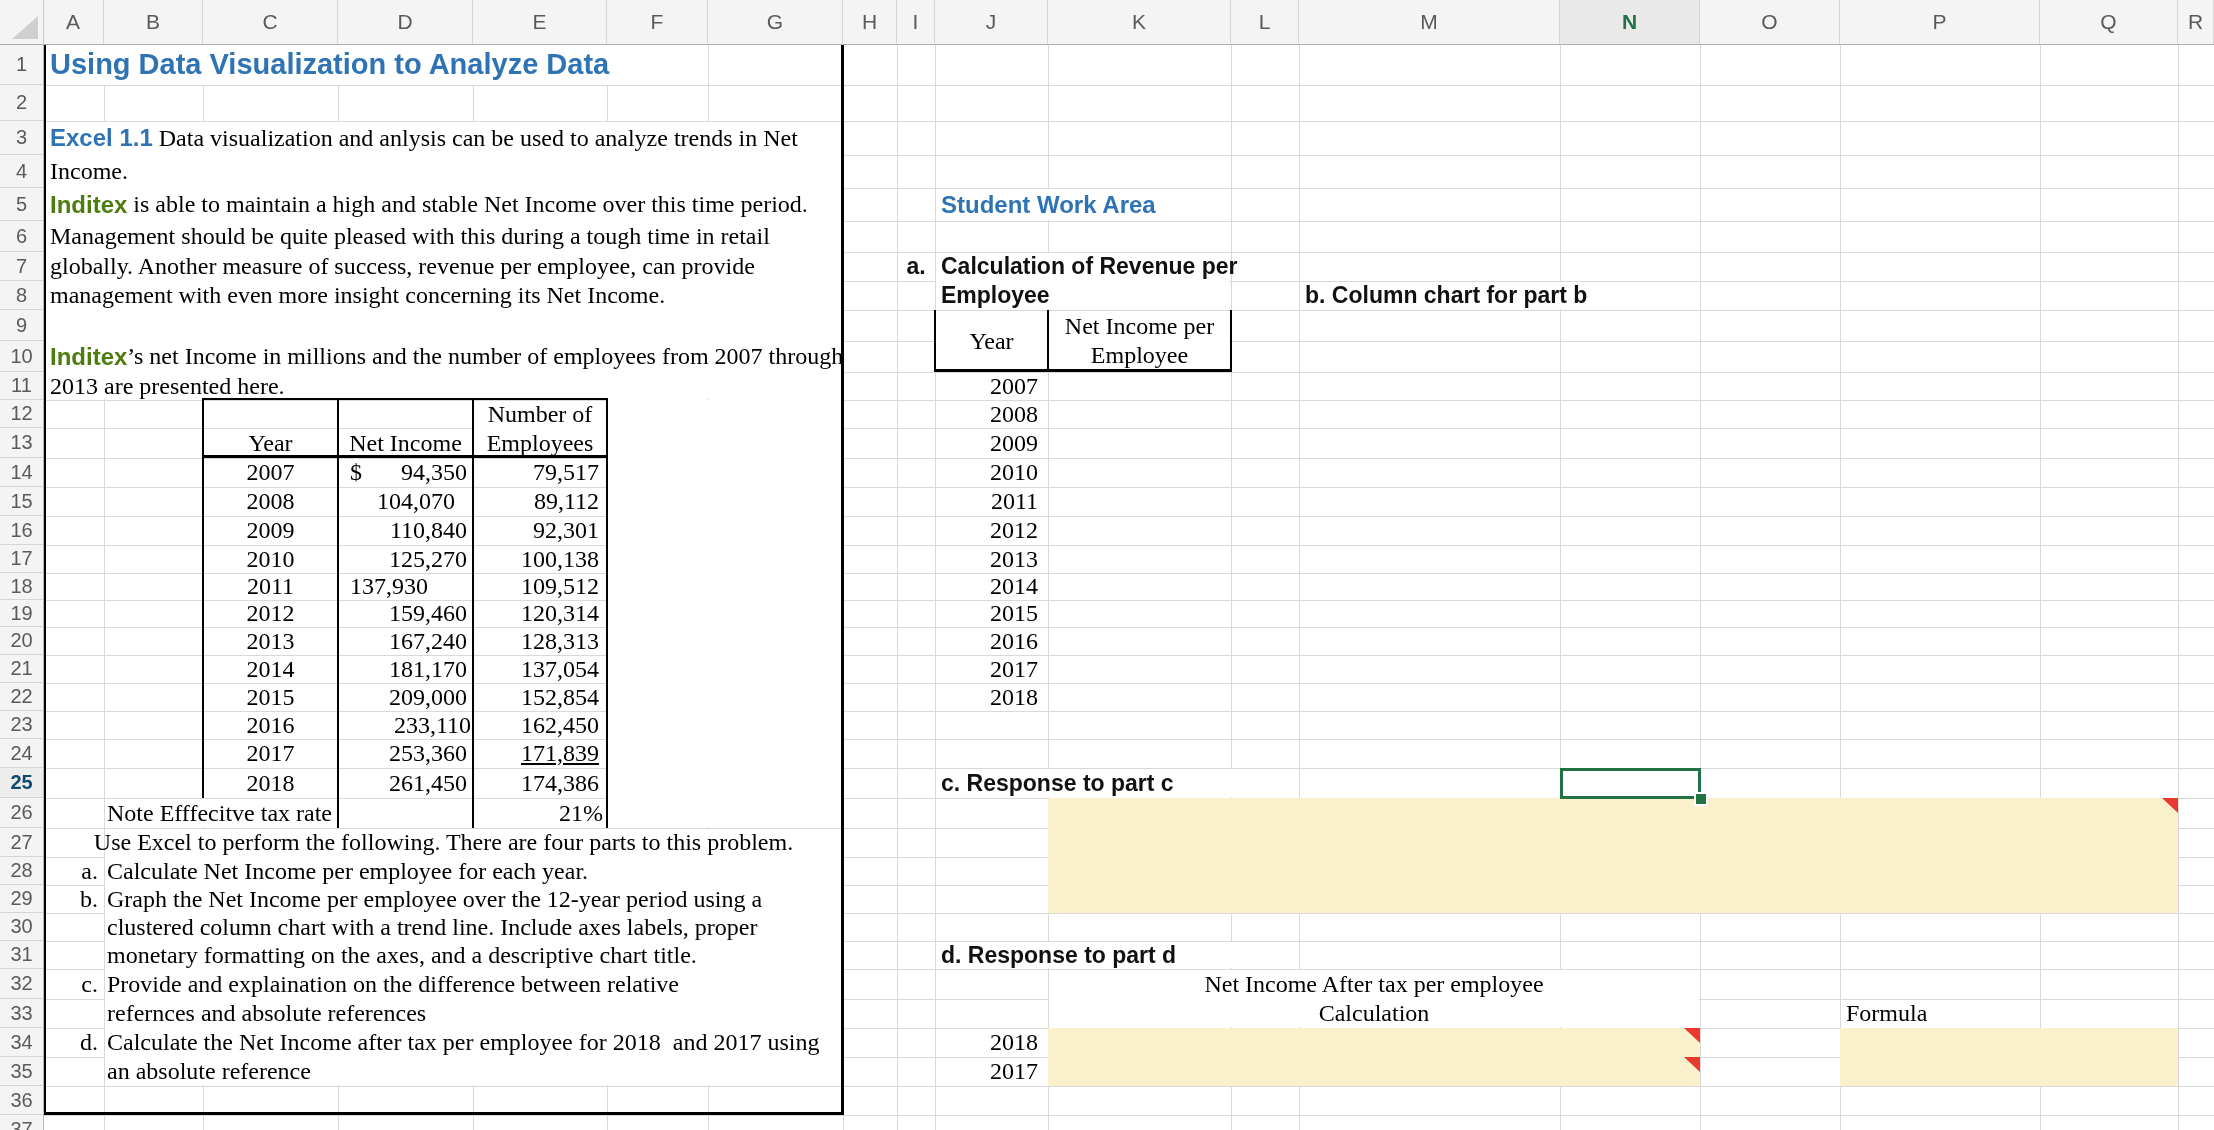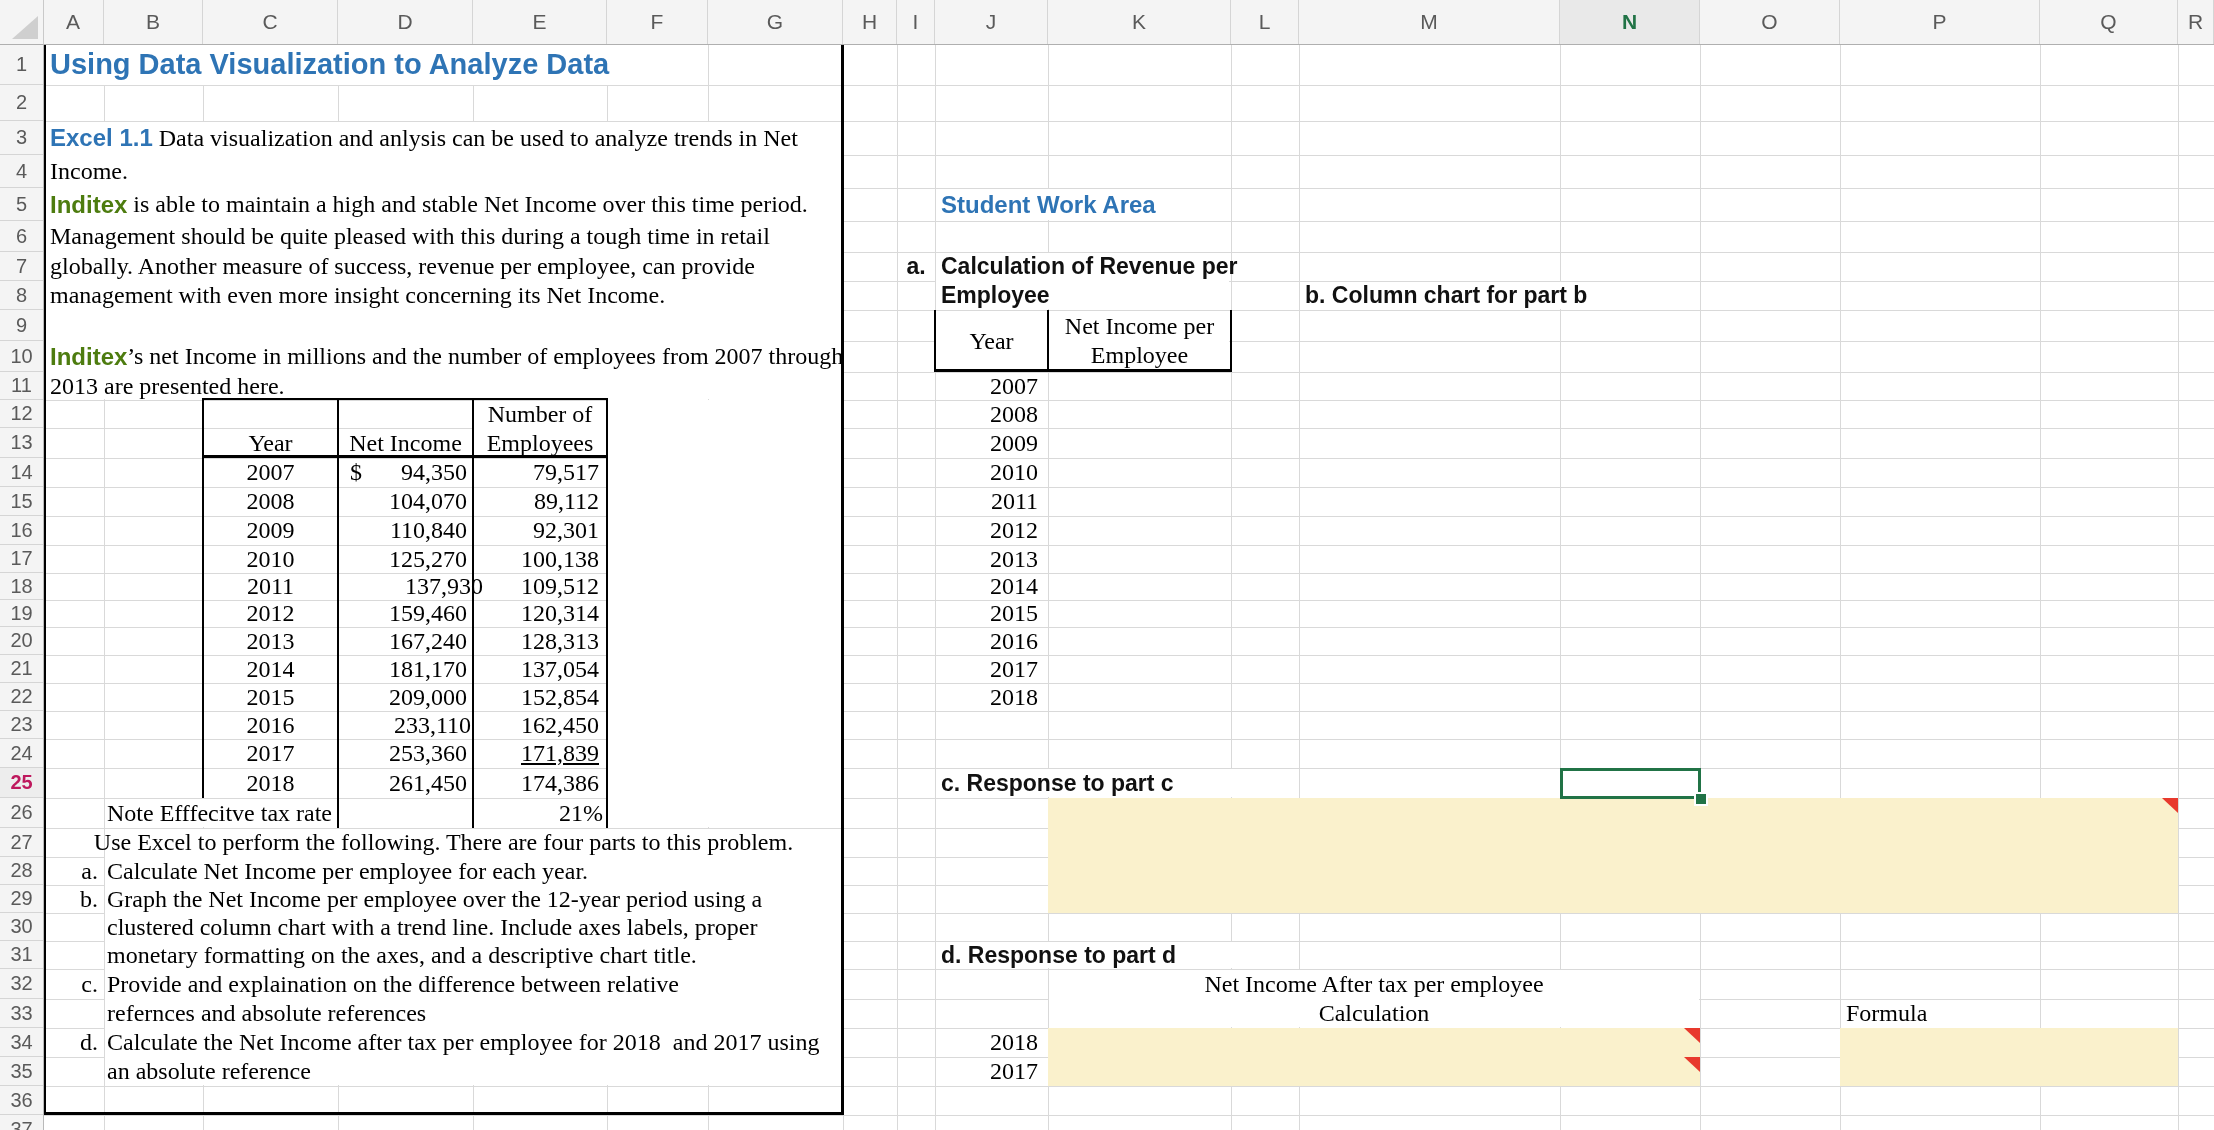--- a/index.html
+++ b/index.html
@@ -9,21 +9,21 @@
   #colhdr{position:absolute;left:0;top:0;width:2214px;height:44px;background:#F4F4F4;border-bottom:1px solid #AFAFAF;z-index:30}
   #corner{position:absolute;left:0;top:0;width:43px;height:44px;background:#F4F4F4;border-right:1px solid #C9C9C9;border-bottom:1px solid #AFAFAF;z-index:31}
   #corner .tri{position:absolute;right:5px;bottom:5px;width:26px;height:23px;background:#CFCFCF;
        clip-path:polygon(100% 0,100% 100%,0 100%)}
   #rowhdr{position:absolute;left:0;top:44px;width:43px;height:1086px;background:#F4F4F4;border-right:1px solid #B9B9B9;z-index:30}
   .chcell{position:absolute;top:0;height:44px;display:flex;align-items:center;justify-content:center;
        font-size:21px;color:#5A5A5A;border-right:1px solid #D5D5D5;box-sizing:border-box}
   .chcell.sel{background:#E9E9E9;color:#217346;font-weight:700}
   .rhcell{position:absolute;left:0;width:43px;display:flex;align-items:center;justify-content:center;
        font-size:20px;color:#5A5A5A;border-bottom:1px solid #D5D5D5;box-sizing:border-box}
-  .rhcell.sel{color:#be185d;font-weight:700;background:#EDEDED}
+  .rhcell.sel{color:#0c4a6e;font-weight:700;background:#EDEDED}
   
   .gv{position:absolute;width:1px;background:#D9D9D9;z-index:1}
   .gh{position:absolute;height:1px;background:#D9D9D9;z-index:1}
   .patch{position:absolute;background:#FFFFFF;z-index:2}
   
   .cream{position:absolute;background:#FAF1CC;z-index:3}
   .ctri{position:absolute;width:16px;height:15px;background:#E8392D;clip-path:polygon(0 0,100% 0,100% 100%);z-index:6}
   
   .bb{position:absolute;background:#000;z-index:5}
   
@@ -160,30 +160,30 @@
 
   <div class="t serif ctr" style="left:473px;top:400px;width:134px;height:28px">Number of</div>
   <div class="t serif ctr" style="left:203px;top:428px;width:135px;height:30px">Year</div>
   <div class="t serif ctr" style="left:338px;top:428px;width:135px;height:30px">Net Income</div>
   <div class="t serif ctr" style="left:473px;top:428px;width:134px;height:30px">Employees</div>
   <div id="tablerows">
       <div class="t serif ctr" style="left: 203px; top: 458px; width: 135px; height: 29px;">2007</div>
       <div class="t serif" style="left: 338px; top: 458px; width: 117px; height: 29px; padding-left: 12px; justify-content: flex-end;"><span style="margin-right: auto;">$</span><span>94,350</span></div>
       <div class="t serif rt" style="left: 473px; top: 458px; width: 126px; height: 29px;">79,517</div>
       <div class="t serif ctr" style="left: 203px; top: 487px; width: 135px; height: 29px;">2008</div>
-      <div class="t serif" style="left: 338px; top: 487px; width: 117px; height: 29px; padding-left: 12px; justify-content: flex-end;"><span>104,070</span></div>
+      <div class="t serif" style="left: 338px; top: 487px; width: 117px; height: 29px; padding-left: 0; justify-content: flex-end;"><span>104,070</span></div>
       <div class="t serif rt" style="left: 473px; top: 487px; width: 126px; height: 29px;">89,112</div>
       <div class="t serif ctr" style="left: 203px; top: 516px; width: 135px; height: 29px;">2009</div>
       <div class="t serif" style="left: 338px; top: 516px; width: 117px; height: 29px; padding-left: 12px; justify-content: flex-end;"><span>110,840</span></div>
       <div class="t serif rt" style="left: 473px; top: 516px; width: 126px; height: 29px;">92,301</div>
       <div class="t serif ctr" style="left: 203px; top: 545px; width: 135px; height: 28px;">2010</div>
       <div class="t serif" style="left: 338px; top: 545px; width: 117px; height: 28px; padding-left: 12px; justify-content: flex-end;"><span>125,270</span></div>
       <div class="t serif rt" style="left: 473px; top: 545px; width: 126px; height: 28px;">100,138</div>
       <div class="t serif ctr" style="left: 203px; top: 573px; width: 135px; height: 27px;">2011</div>
-      <div class="t serif" style="left: 342px; top: 573px; width: 117px; height: 27px; padding-left: 24px; justify-content: flex-end;"><span>137,930</span></div>
+      <div class="t serif" style="left: 326px; top: 573px; width: 117px; height: 27px; padding-left: 24px; justify-content: flex-start;"><span>137,930</span></div>
       <div class="t serif rt" style="left: 473px; top: 573px; width: 126px; height: 27px;">109,512</div>
       <div class="t serif ctr" style="left: 203px; top: 600px; width: 135px; height: 27px;">2012</div>
       <div class="t serif" style="left: 338px; top: 600px; width: 117px; height: 27px; padding-left: 12px; justify-content: flex-end;"><span>159,460</span></div>
       <div class="t serif rt" style="left: 473px; top: 600px; width: 126px; height: 27px;">120,314</div>
       <div class="t serif ctr" style="left: 203px; top: 627px; width: 135px; height: 28px;">2013</div>
       <div class="t serif" style="left: 338px; top: 627px; width: 117px; height: 28px; padding-left: 12px; justify-content: flex-end;"><span>167,240</span></div>
       <div class="t serif rt" style="left: 473px; top: 627px; width: 126px; height: 28px;">128,313</div>
       <div class="t serif ctr" style="left: 203px; top: 655px; width: 135px; height: 28px;">2014</div>
       <div class="t serif" style="left: 338px; top: 655px; width: 117px; height: 28px; padding-left: 12px; justify-content: flex-end;"><span>181,170</span></div>
       <div class="t serif rt" style="left: 473px; top: 655px; width: 126px; height: 28px;">137,054</div>

